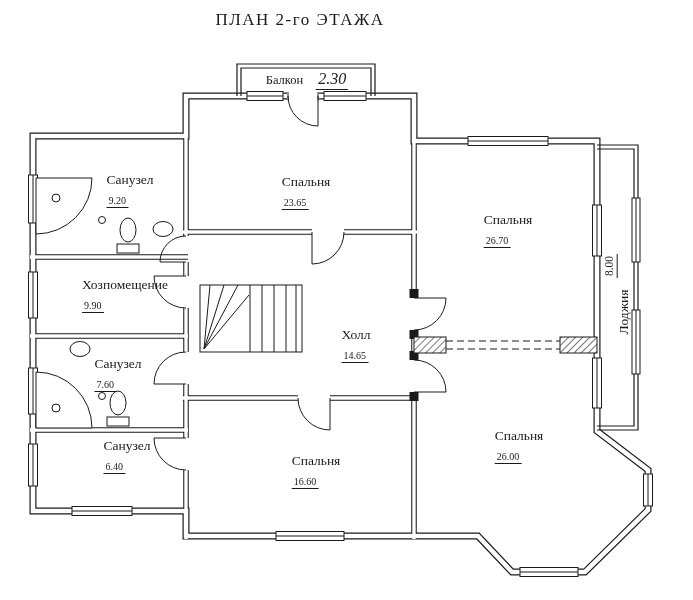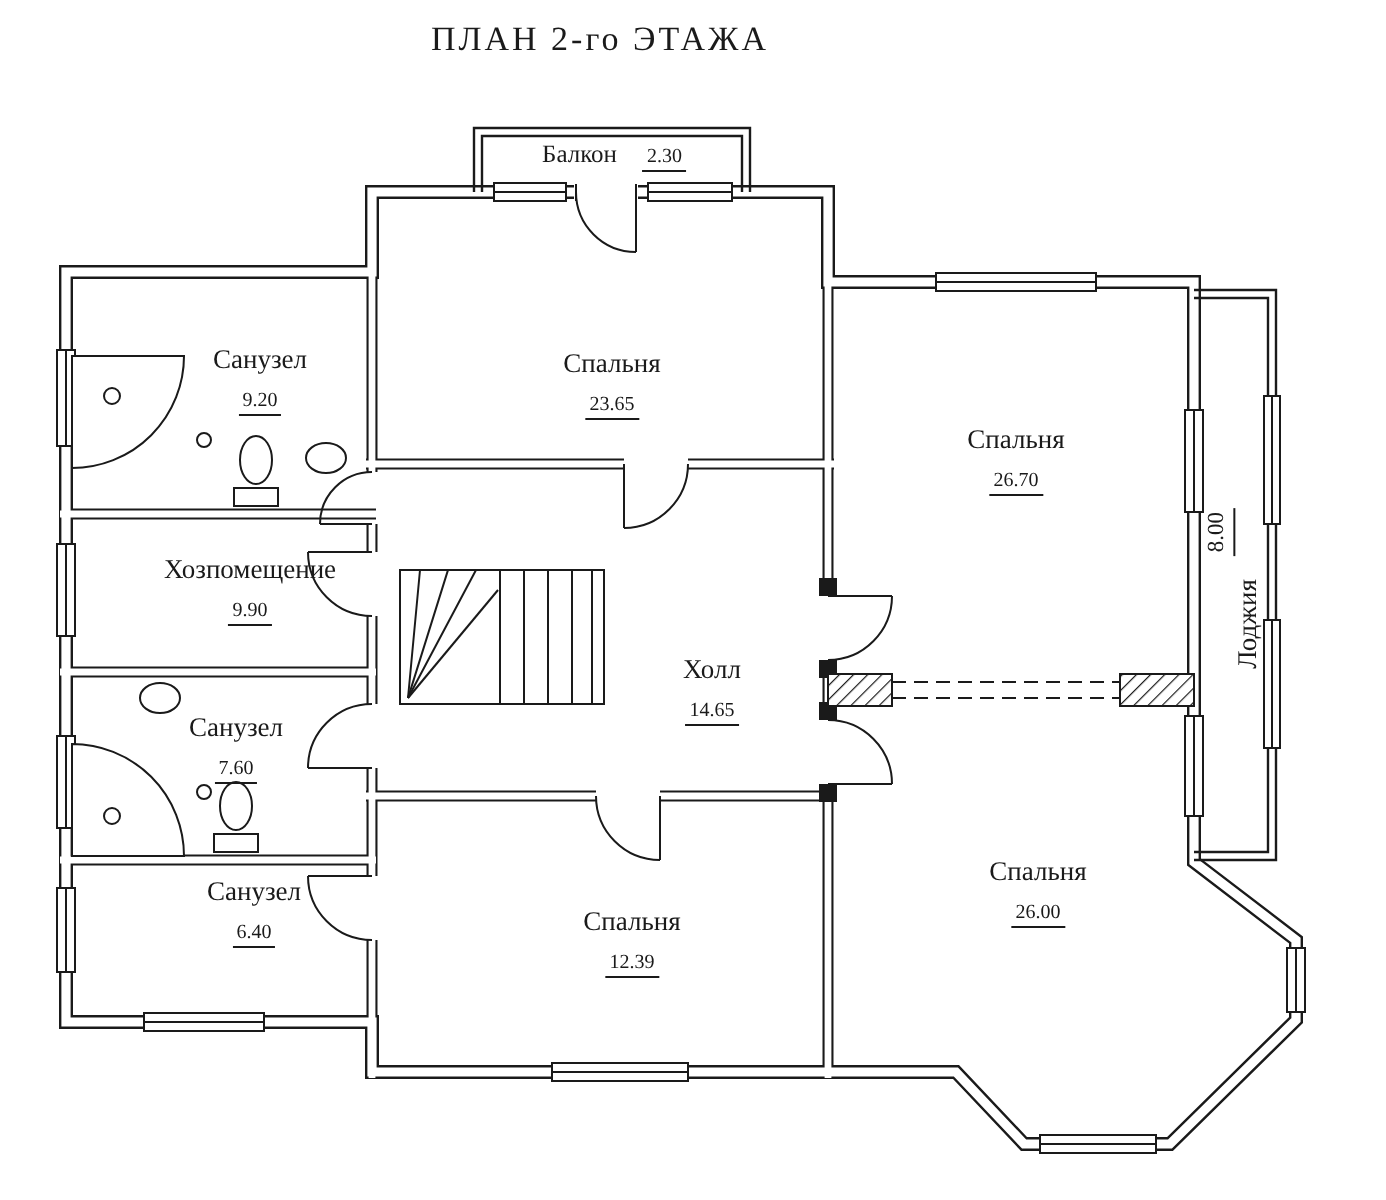--- a/index.html
+++ b/index.html
@@ -8,33 +8,33 @@
     font-family:"Liberation Serif","DejaVu Serif",serif; color:#1a1a1a;
     overflow:hidden;
   }
   .plan-svg { position:absolute; left:0; top:0; }
   .page-title {
     position:absolute; left:300px; top:10px; transform:translateX(-50%);
     font-size:17px; letter-spacing:1.5px; white-space:nowrap;
   }
   .room-label {
     position:absolute; transform:translateX(-50%);
-    text-align:center; white-space:nowrap; line-height:1.25;
+    white-space:nowrap; line-height:1.25;
   }
   .room-name { display:block; font-size:13.5px; }
   .room-area {
     display:inline-block; font-size:10px; line-height:1.1;
     border-bottom:1px solid #1a1a1a; padding:0 2px 1px;
   }
   .label-row {
     position:absolute; transform:translateX(-50%);
     display:flex; gap:13px; align-items:baseline; white-space:nowrap;
   }
   .label-row .room-name { font-size:12.5px; }
-  .label-row .room-area { font-size:10px; }
+  .label-row .room-area { font-size:16px;font-style:italic; }
   .v-label {
     position:absolute; transform:translate(-50%,-50%) rotate(-90deg);
     white-space:nowrap;
   }
   .v-label.name { font-size:13.5px; }
   .v-label .room-area { font-size:11.5px; }
 </style>
 </head>
 <body>
 
@@ -280,21 +280,21 @@
     <span class="room-area">7.60</span>
   </div>
 
   <div class="room-label" style="left:127px; top:438px;">
     <span class="room-name">Санузел</span>
     <span class="room-area">6.40</span>
   </div>
 
   <div class="room-label" style="left:316px; top:453px;">
     <span class="room-name">Спальня</span>
-    <span class="room-area">12.39</span>
+    <span class="room-area">16.60</span>
   </div>
 
   <div class="room-label" style="left:519px; top:428px;">
     <span class="room-name">Спальня</span>
     <span class="room-area">26.00</span>
   </div>
 
   <div class="v-label name" style="left:624px; top:312px;">
     <span>Лоджия</span>
   </div>

